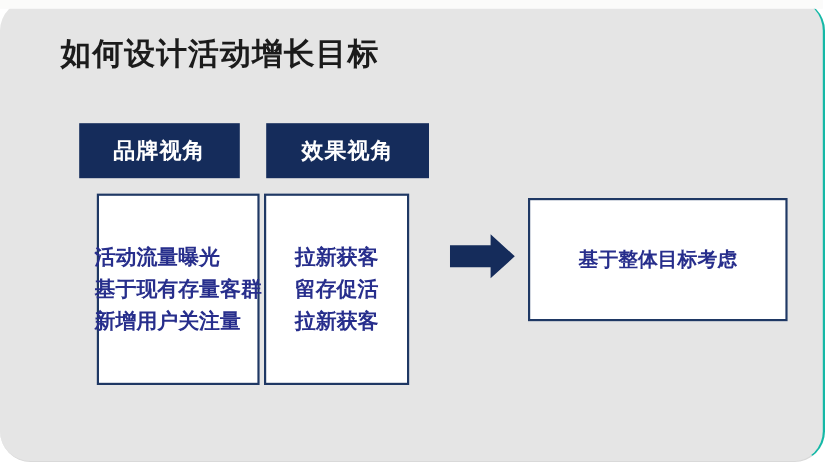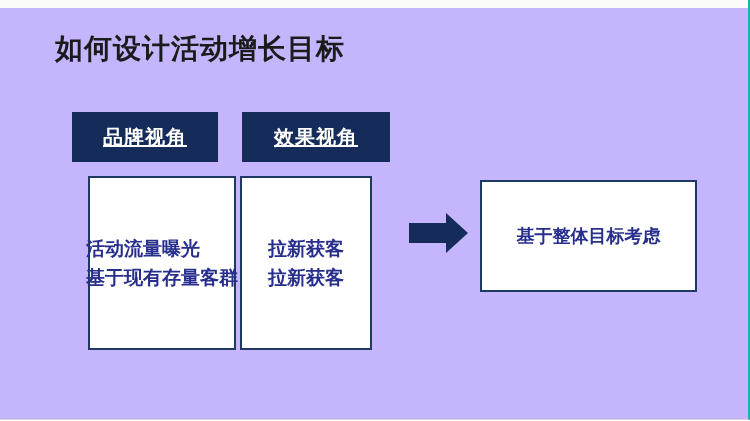--- a/index.html
+++ b/index.html
@@ -13,23 +13,24 @@
     font-family: "Liberation Sans", "DejaVu Sans", sans-serif;
     overflow: hidden;
     position: relative;
   }
   .slide {
     position: absolute;
     left: 0;
     top: 0;
     width: 748px;
     height: 419px;
-    background: #c4b5fd;
+    background: #e5e5e5;
     border-right: 2px solid #14b8a6;
     border-bottom: 1px solid #d9d9d9;
+    border-radius: 28px;
   }
   .top-strip {
     position: absolute;
     left: 0;
     top: 0;
     width: 100%;
     height: 8px;
     background: #fbfbfa;
   }
   .title {
@@ -48,21 +49,20 @@
     top: 112px;
     height: 50px;
     background: #152c5b;
     color: #ffffff;
     display: flex;
     align-items: center;
     justify-content: center;
     font-size: 20px;
     font-weight: bold;
     letter-spacing: 1px;
-    text-decoration: underline;
   }
   .header-box.brand { left: 72px;  width: 146px; }
   .header-box.effect { left: 242px; width: 148px; justify-content: center; }
   .content-box {
     position: absolute;
     top: 176px;
     height: 174px;
     background: #ffffff;
     border: 2px solid #1f3864;
     box-sizing: border-box;
@@ -86,21 +86,21 @@
     position: absolute;
     left: 409px;
     top: 212px;
     width: 60px;
     height: 42px;
   }
   .result-box {
     position: absolute;
     left: 480px;
     top: 180px;
-    width: 217px;
+    width: 236px;
     height: 112px;
     background: #ffffff;
     border: 2px solid #1f3864;
     box-sizing: border-box;
     display: flex;
     flex-direction: column;
     align-items: center;
     justify-content: center;
   }
   .result-line {
@@ -124,26 +124,28 @@
   </div>
 
   <div class="header-box effect">
     <span>效果视角</span>
   </div>
 
   <div class="content-box brand">
     <div class="item-lines">
       <div class="item-line">活动流量曝光</div>
       <div class="item-line">基于现有存量客群</div>
+      <div class="item-line">新增用户关注量</div>
     </div>
   </div>
 
   <div class="content-box effect">
     <div class="item-lines">
       <div class="item-line">拉新获客</div>
+      <div class="item-line">留存促活</div>
       <div class="item-line">拉新获客</div>
     </div>
   </div>
 
   <svg class="arrow" viewBox="0 0 60 42" xmlns="http://www.w3.org/2000/svg" aria-hidden="true">
     <polygon points="0,11 37,11 37,1 59,21 37,41 37,31 0,31" fill="#152c5b"></polygon>
   </svg>
 
   <div class="result-box">
     <div class="result-line">基于整体目标考虑</div>

